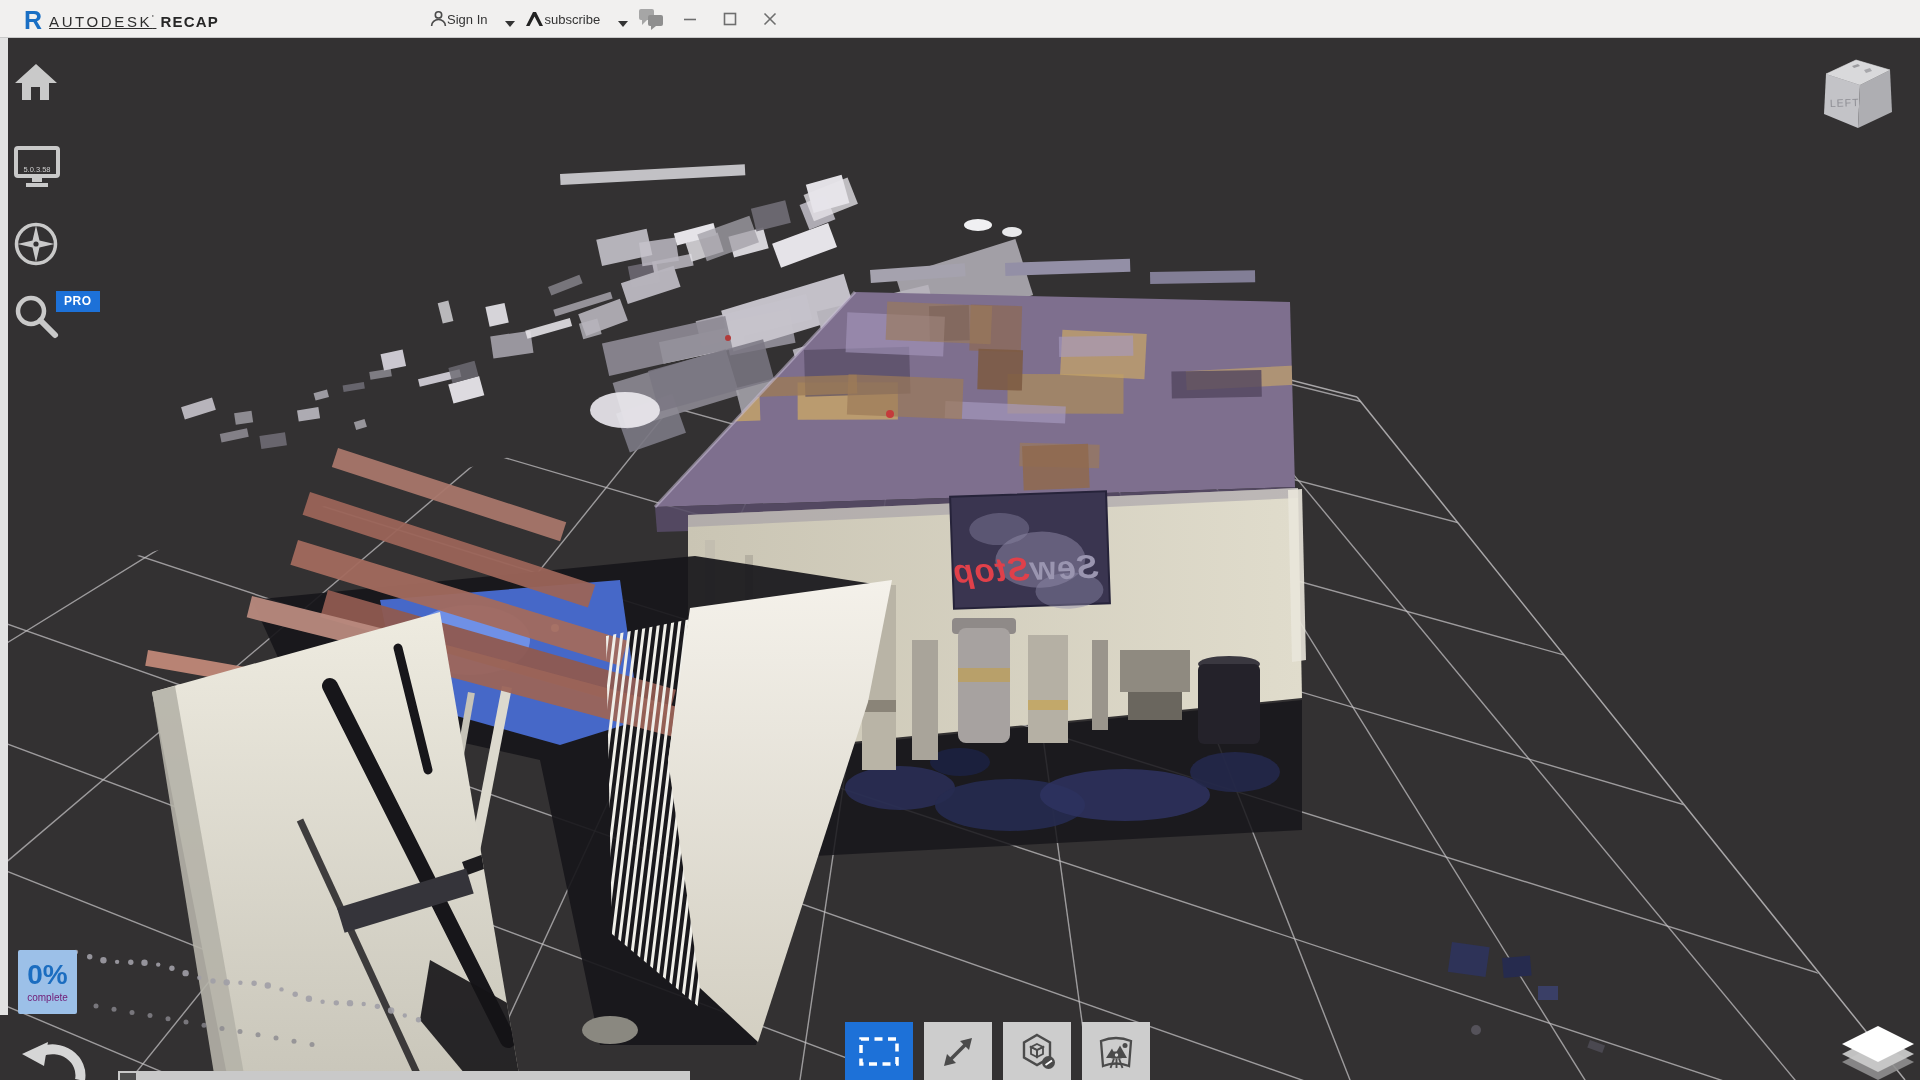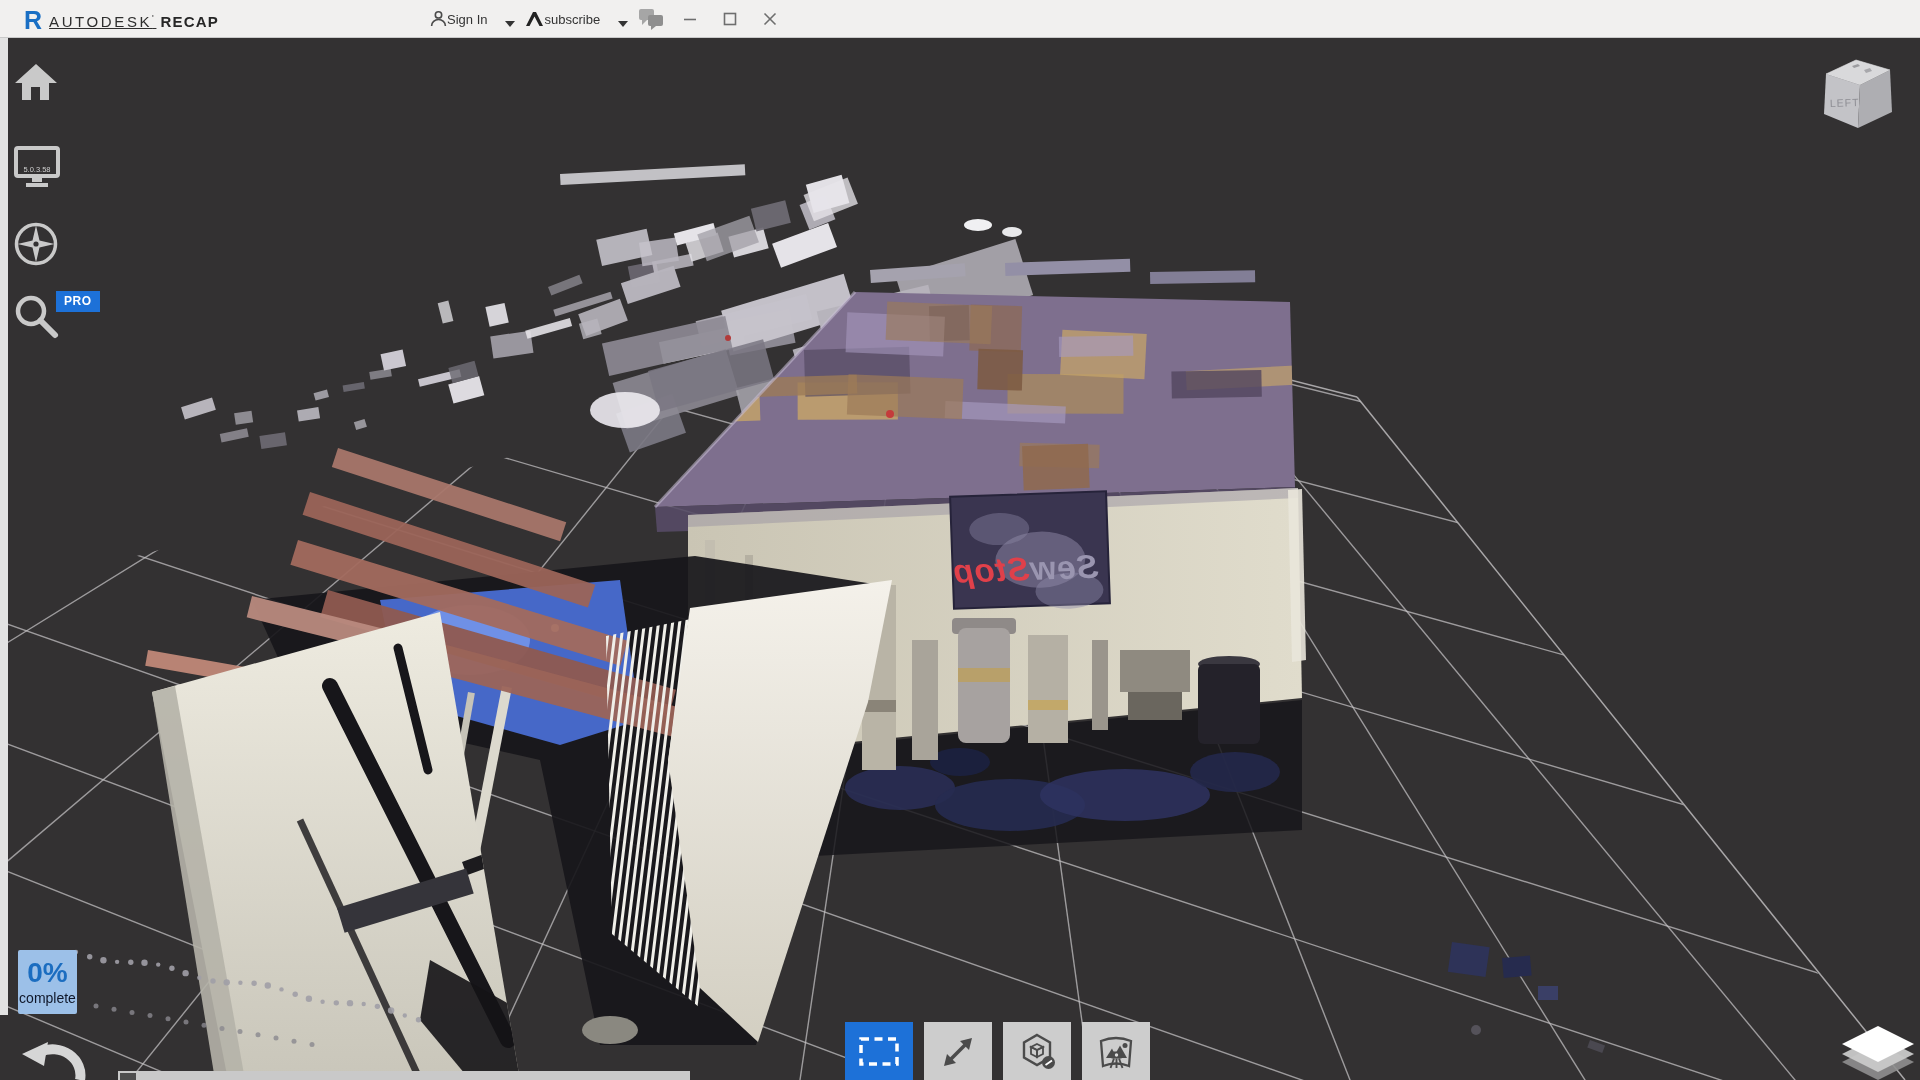--- a/index.html
+++ b/index.html
@@ -27,21 +27,21 @@
 
   
   .side-icon{position:absolute;left:12px;width:52px;height:52px;z-index:6;cursor:pointer;}
   .pro-badge{position:absolute;left:56px;top:291px;z-index:7;background:var(--accent_blue);
     color:#fff;font-size:12px;font-weight:bold;padding:3px 8px 4px;border-radius:0;letter-spacing:.5px;}
 
   
   .progress{position:absolute;left:18px;top:950px;width:59px;height:64px;background:var(--badge_bg);
     border-radius:2px;z-index:6;display:flex;flex-direction:column;align-items:center;justify-content:center;}
   .progress .pct{font-size:28px;font-weight:bold;color:var(--badge_text);line-height:1;}
-  .progress .lbl{font-size:14px;color:#0f172a;margin-top:3px;}
+  .progress .lbl{font-size:10px;color:#701a75;margin-top:3px;}
 
   .back-arrow{position:absolute;left:14px;top:1036px;z-index:6;cursor:pointer;}
 
   
   .bottom-strip{position:absolute;left:118px;top:1071px;width:572px;height:9px;background:var(--strip);z-index:6;}
   .bottom-strip .notch{position:absolute;left:2px;top:2px;width:16px;height:7px;background:#4e4e4e;}
 
   
   .toolbar{position:absolute;left:845px;top:1022px;display:flex;gap:11px;z-index:8;}
   .tool-btn{width:68px;height:68px;background:var(--toolbar_btn);display:flex;align-items:flex-start;

